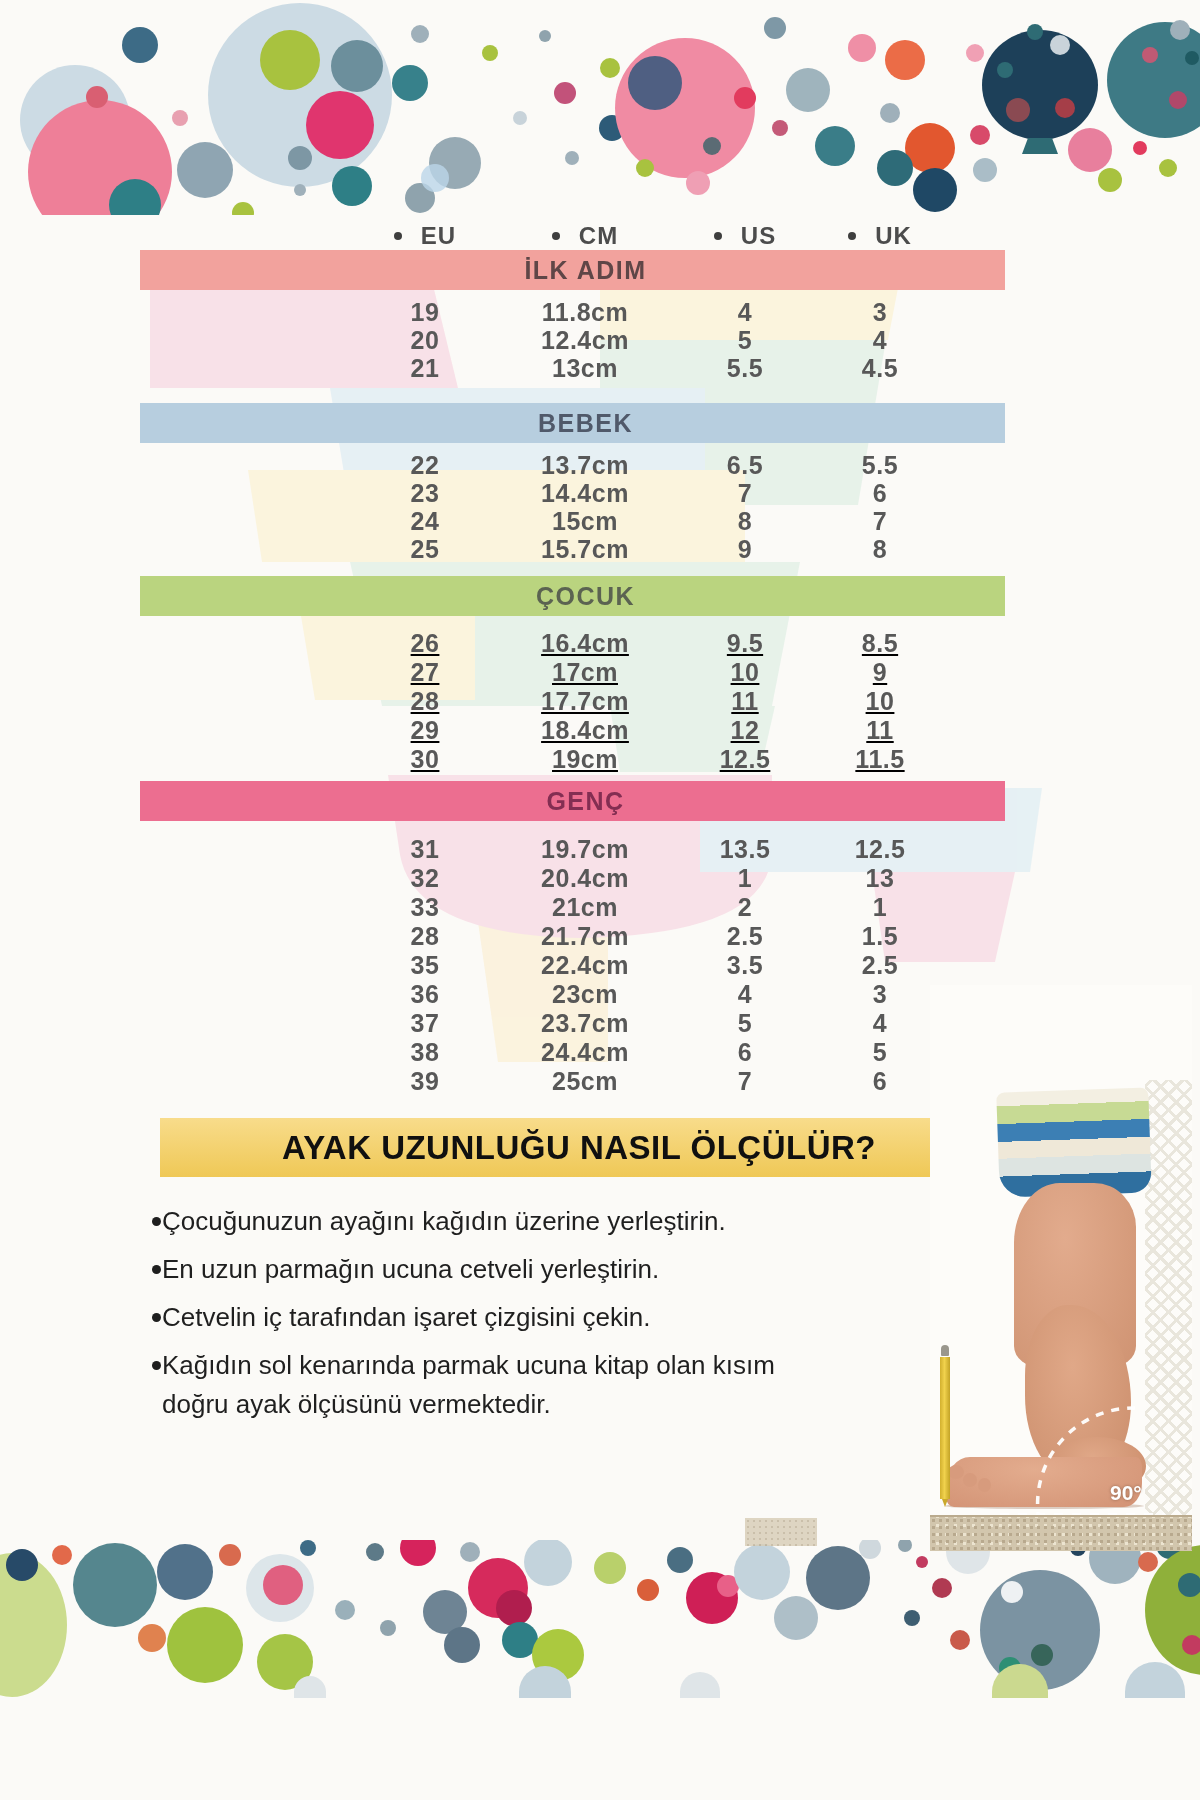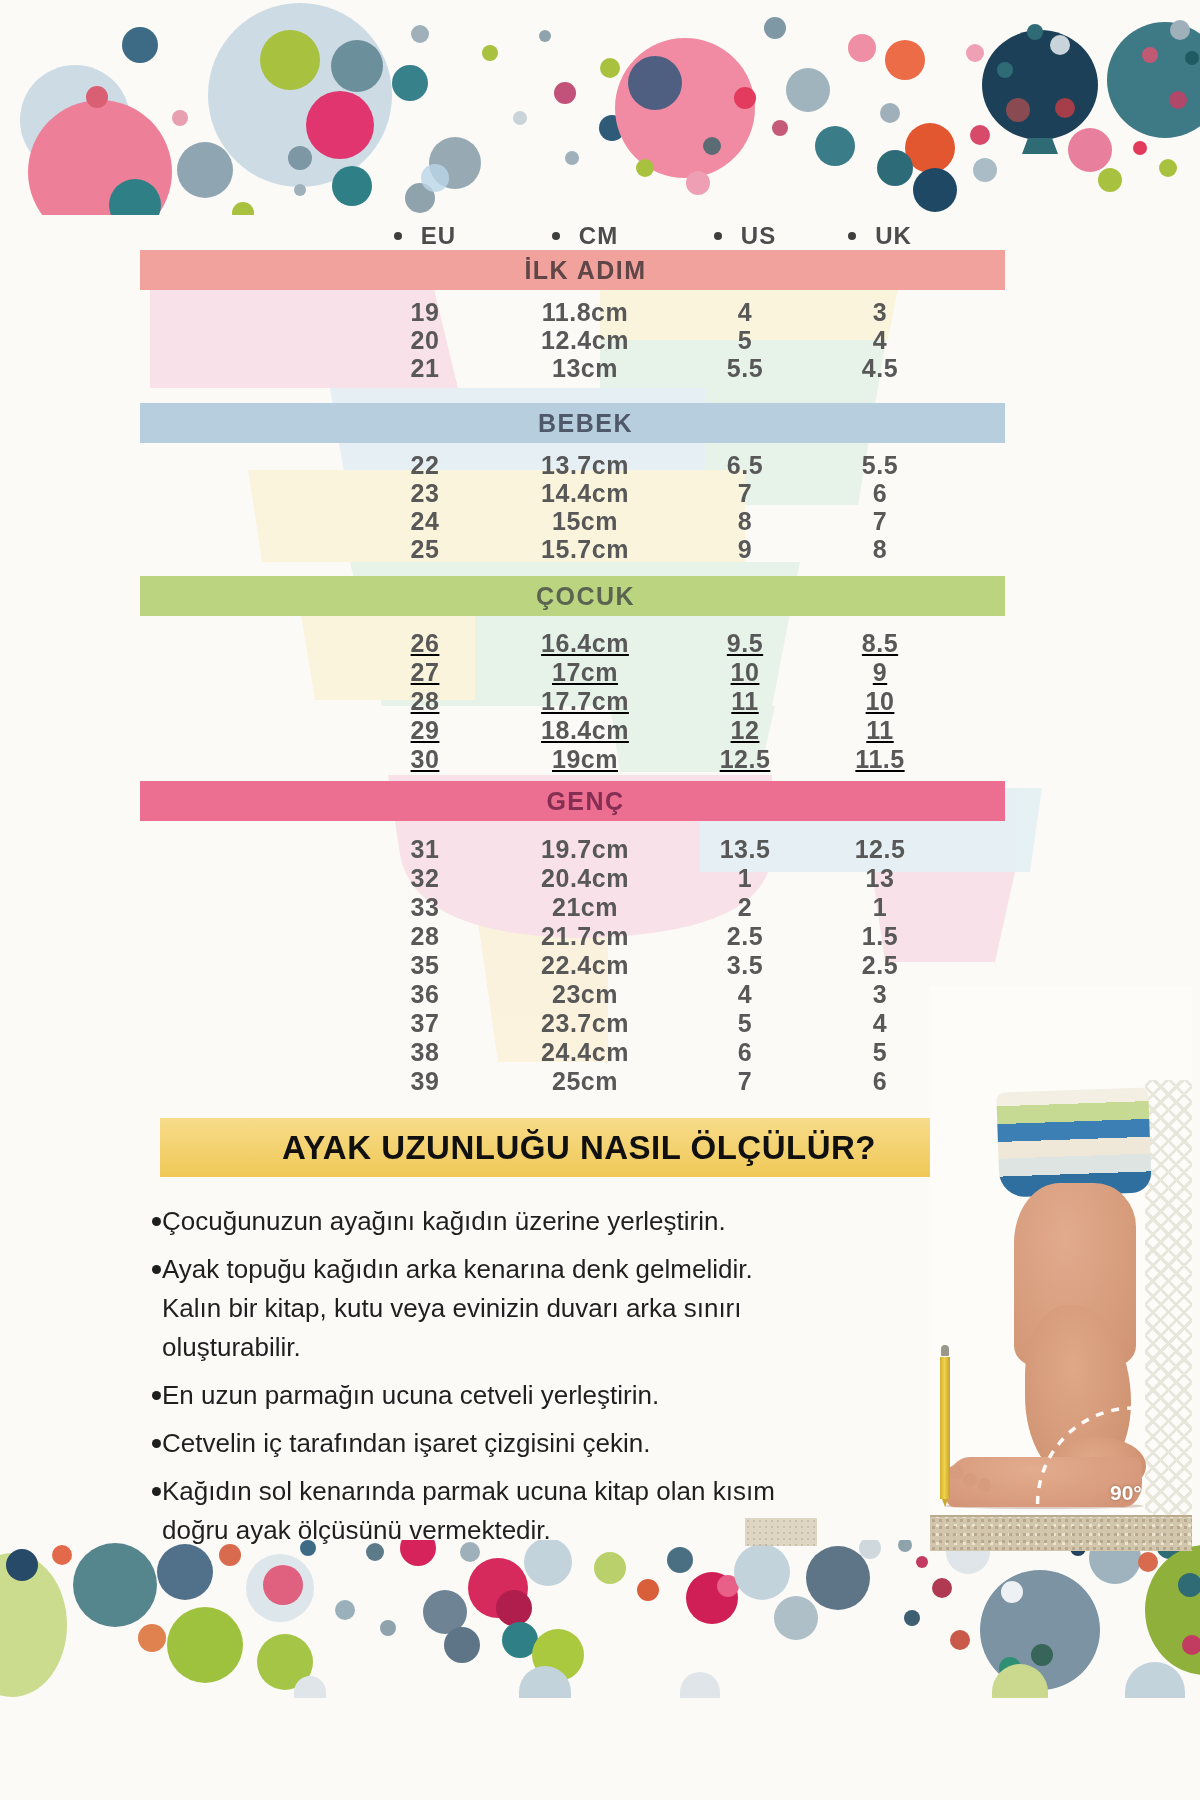--- a/index.html
+++ b/index.html
@@ -349,24 +349,20 @@
   <div class="banner">
     <span>AYAK UZUNLUĞU NASIL ÖLÇÜLÜR?</span>
   </div>
   <ul class="bullets" id="bullets">
       <li>
         <span class="bdot"></span>
         <span class="btext">Çocuğunuzun ayağını kağıdın üzerine yerleştirin.</span>
       </li>
       <li>
         <span class="bdot"></span>
-        <span class="btext">Ayak topuğu kağıdın arka kenarına denk gelmelidir. Kalın bir kitap, kutu veya evinizin duvarı arka sınırı oluşturabilir.</span>
-      </li>
-      <li>
-        <span class="bdot"></span>
         <span class="btext">En uzun parmağın ucuna cetveli yerleştirin.</span>
       </li>
       <li>
         <span class="bdot"></span>
         <span class="btext">Cetvelin iç tarafından işaret çizgisini çekin.</span>
       </li>
       <li>
         <span class="bdot"></span>
         <span class="btext">Kağıdın sol kenarında parmak ucuna kitap olan kısım doğru ayak ölçüsünü vermektedir.</span>
       </li>

